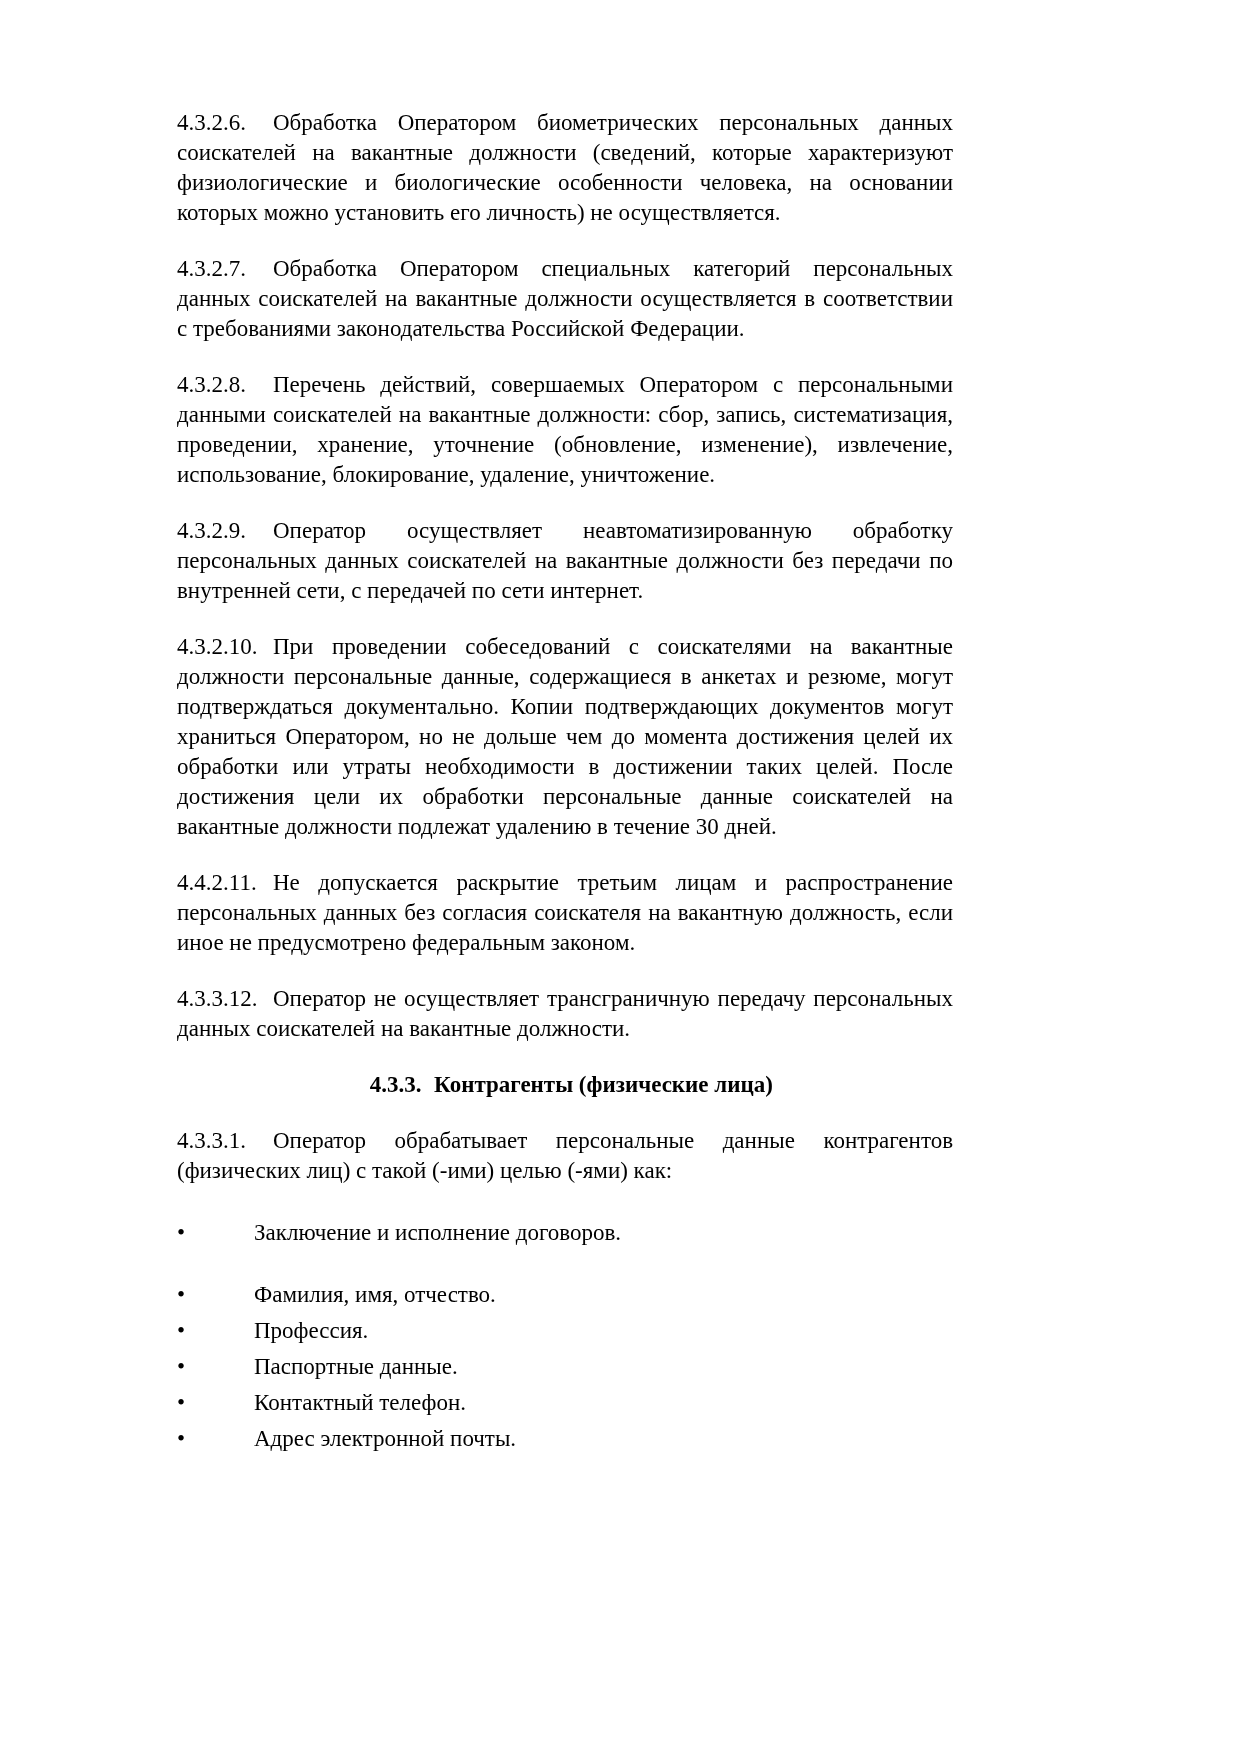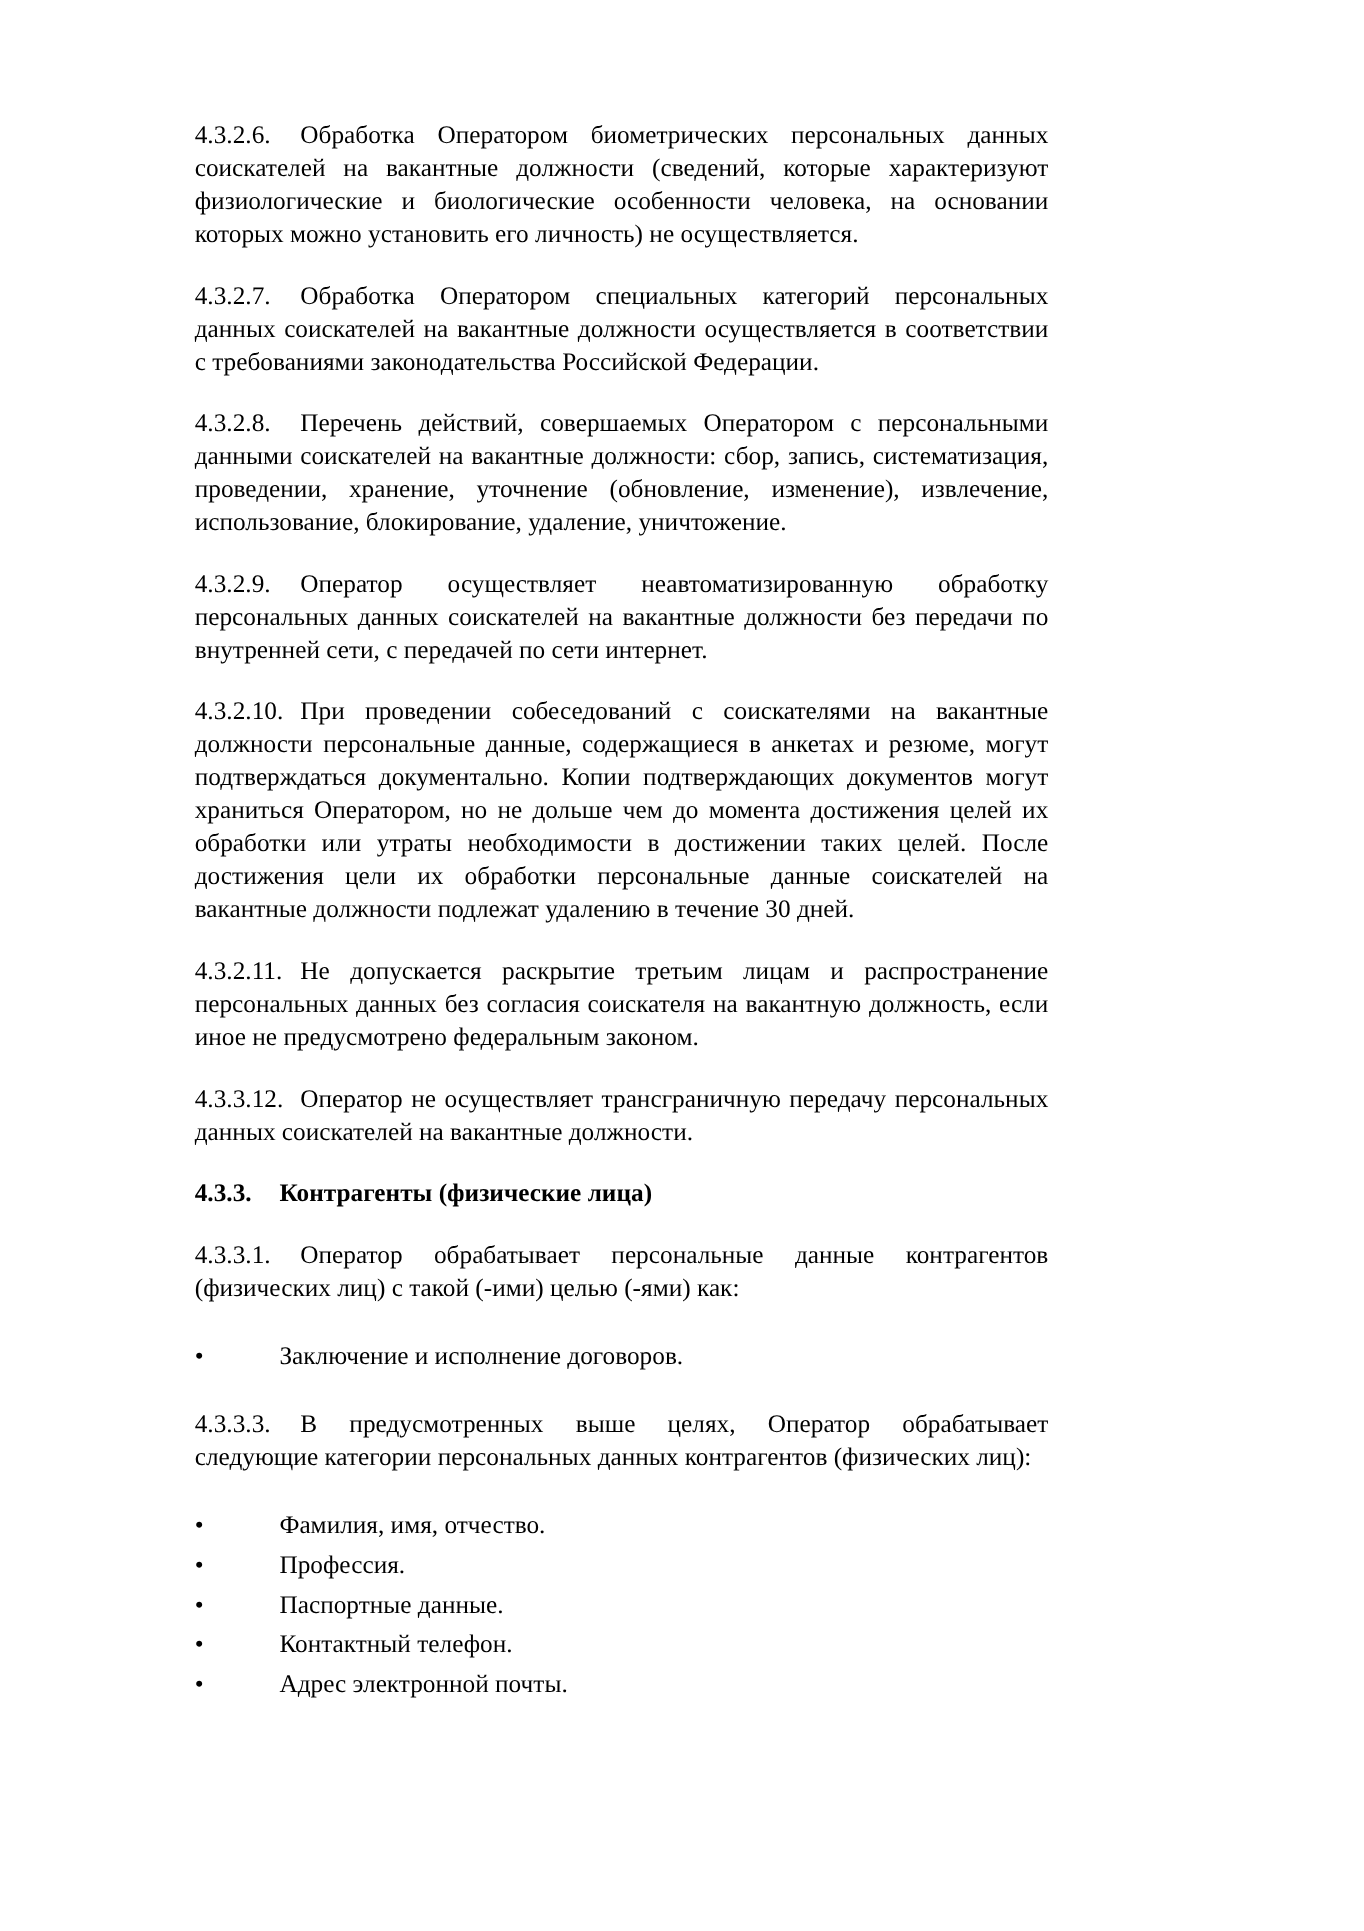--- a/index.html
+++ b/index.html
@@ -29,21 +29,21 @@
   .num {
     display: inline-block;
     min-width: 96px;
     white-space: nowrap;
   }
   .heading {
     font-weight: bold;
     font-size: 23px;
     line-height: 30px;
     margin: 0 0 26px 0;
-    text-align: left;
+    text-align: center;
   }
   .hnum {
     display: inline-block;
     min-width: 77px;
   }
   .bullets {
     margin: 32px 0 32px 0;
   }
   .bullet-item {
     text-align: justify;
@@ -62,34 +62,33 @@
   <p class="para"><span class="num">4.3.2.6.</span><span>Обработка Оператором биометрических персональных данных соискателей на вакантные должности (сведений, которые характеризуют физиологические и биологические особенности человека, на основании которых можно установить его личность) не осуществляется.</span></p>
 
   <p class="para"><span class="num">4.3.2.7.</span><span>Обработка Оператором специальных категорий персональных данных соискателей на вакантные должности осуществляется в соответствии с требованиями законодательства Российской Федерации.</span></p>
 
   <p class="para"><span class="num">4.3.2.8.</span><span>Перечень действий, совершаемых Оператором с персональными данными соискателей на вакантные должности: сбор, запись, систематизация, проведении, хранение, уточнение (обновление, изменение), извлечение, использование, блокирование, удаление, уничтожение.</span></p>
 
   <p class="para"><span class="num">4.3.2.9.</span><span>Оператор осуществляет неавтоматизированную обработку персональных данных соискателей на вакантные должности без передачи по внутренней сети, с передачей по сети интернет.</span></p>
 
   <p class="para"><span class="num">4.3.2.10.</span><span>При проведении собеседований с соискателями на вакантные должности персональные данные, содержащиеся в анкетах и резюме, могут подтверждаться документально. Копии подтверждающих документов могут храниться Оператором, но не дольше чем до момента достижения целей их обработки или утраты необходимости в достижении таких целей. После достижения цели их обработки персональные данные соискателей на вакантные должности подлежат удалению в течение 30 дней.</span></p>
 
-  <p class="para"><span class="num">4.3.2.11.</span><span>Не допускается раскрытие третьим лицам и распространение персональных данных без согласия соискателя на вакантную должность, если иное не предусмотрено федеральным законом.</span></p>
+  <p class="para"><span class="num">4.4.2.11.</span><span>Не допускается раскрытие третьим лицам и распространение персональных данных без согласия соискателя на вакантную должность, если иное не предусмотрено федеральным законом.</span></p>
 
   <p class="para"><span class="num">4.3.3.12.</span><span>Оператор не осуществляет трансграничную передачу персональных данных соискателей на вакантные должности.</span></p>
 
   <p class="heading"><span class="hnum">4.3.3.</span><span>Контрагенты (физические лица)</span></p>
 
   <p class="para"><span class="num">4.3.3.1.</span><span>Оператор обрабатывает персональные данные контрагентов (физических лиц) с такой (-ими) целью (-ями) как:</span></p>
 
   <div class="bullets">
     <p class="bullet-item"><span class="bmark">•</span><span>Заключение и исполнение договоров.</span></p>
   </div>
 
 
-  <p class="para"><span class="num">4.3.3.3.</span><span>В предусмотренных выше целях, Оператор обрабатывает следующие категории персональных данных контрагентов (физических лиц):</span></p>
 
   <div class="bullets">
     <p class="bullet-item"><span class="bmark">•</span><span>Фамилия, имя, отчество.</span></p>
     <p class="bullet-item"><span class="bmark">•</span><span>Профессия.</span></p>
     <p class="bullet-item"><span class="bmark">•</span><span>Паспортные данные.</span></p>
     <p class="bullet-item"><span class="bmark">•</span><span>Контактный телефон.</span></p>
     <p class="bullet-item"><span class="bmark">•</span><span>Адрес электронной почты.</span></p>
   </div>
 
 </div>

